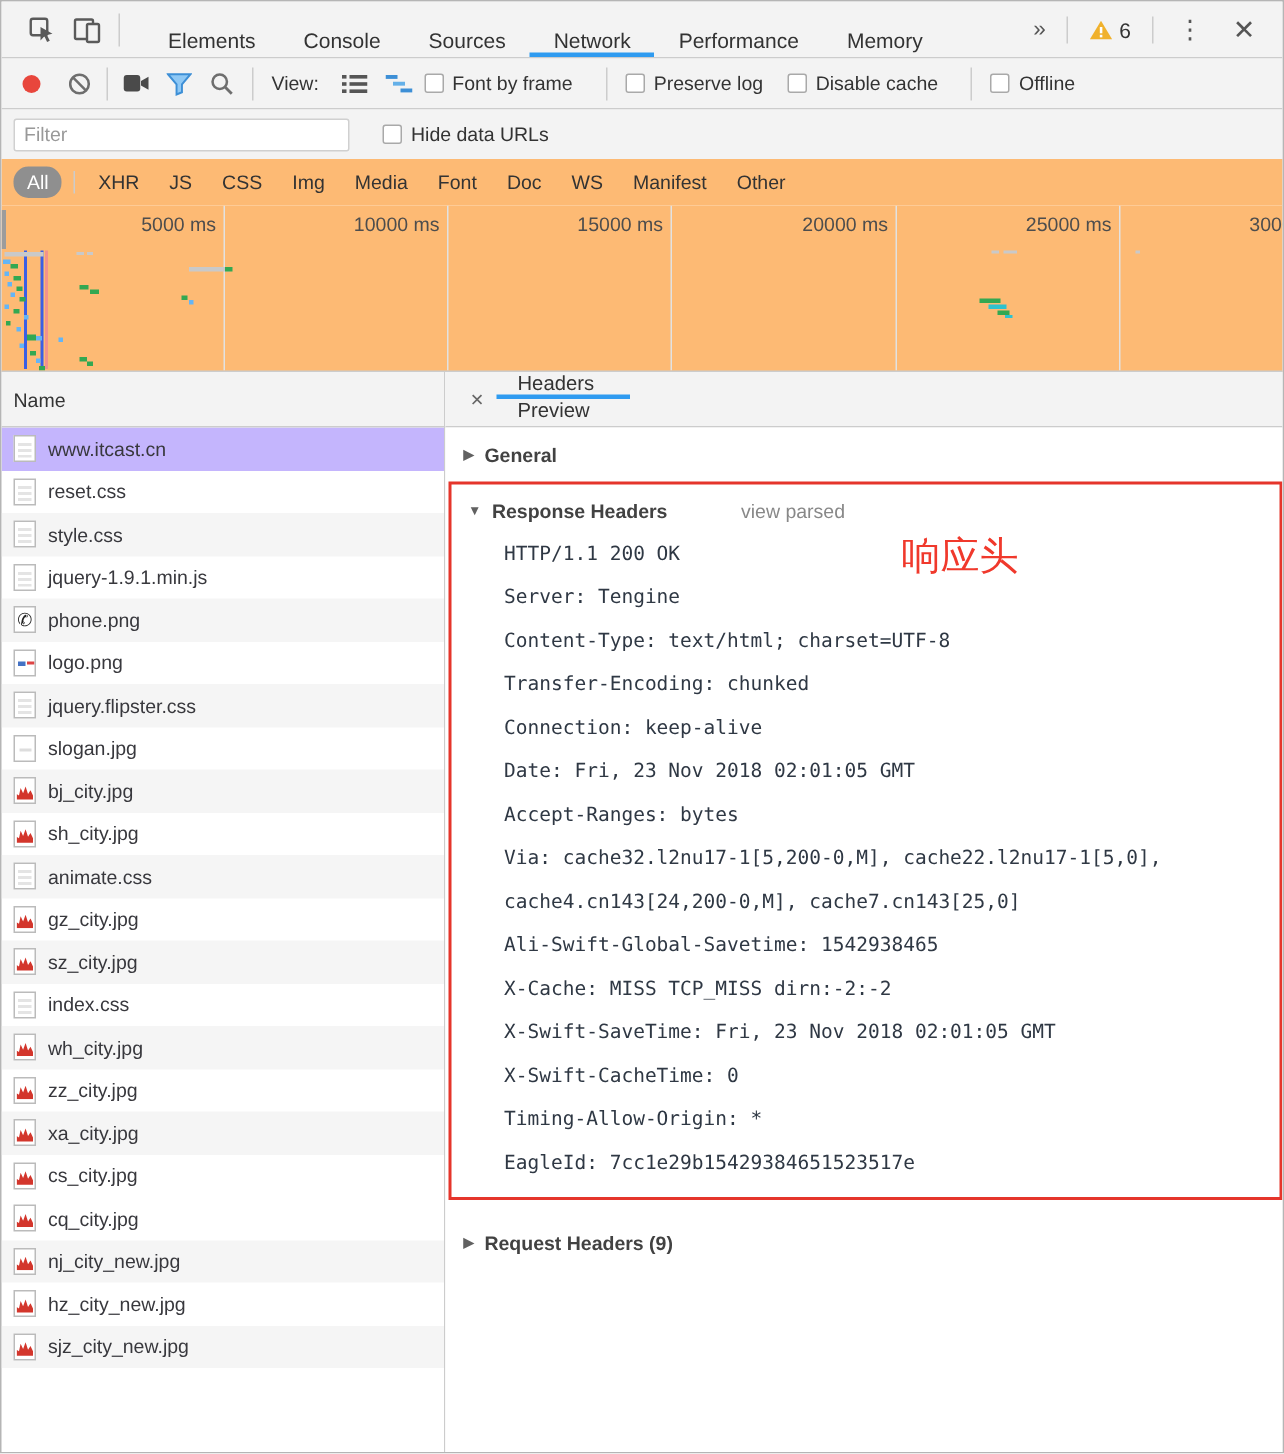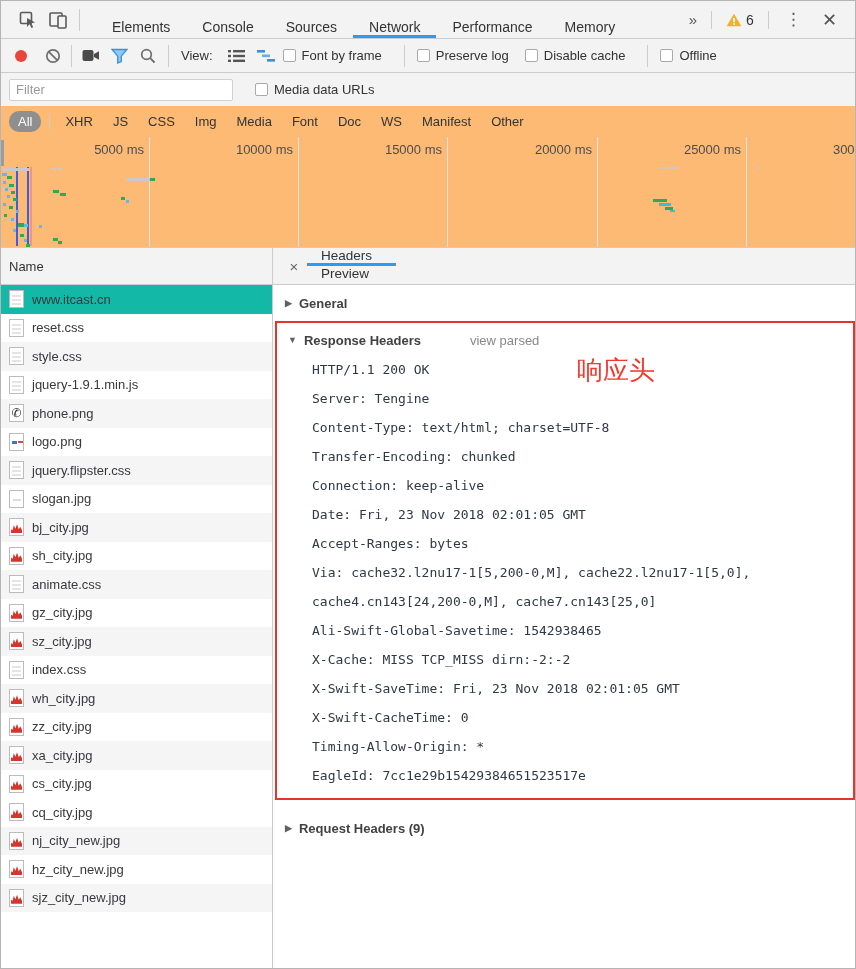--- a/index.html
+++ b/index.html
@@ -41,27 +41,27 @@
   .pill-sep{width:1px;height:15px;background:#ccc;margin:0 6px 0 4px;}
   
   .timeline{height:111px;background:#fdba74;border-bottom:1px solid #ccc;position:relative;overflow:hidden;flex:0 0 auto;}
   .gridline{position:absolute;top:0;bottom:0;width:1px;background:#e2e2e2;}
   .ticklabel{position:absolute;top:5px;font-size:13px;color:#4d4d4d;}
   .tmark{position:absolute;}
   .vline{position:absolute;top:30px;bottom:1px;width:2px;}
   .handle{position:absolute;left:0;top:3px;width:3px;height:26px;background:#9c9c9c;}
   
   .main{flex:1;display:flex;min-height:0;}
-  .namepanel{width:272px;border-right:1px solid #ccc;display:flex;flex-direction:column;min-height:0;}
+  .namepanel{width:296px;border-right:1px solid #ccc;display:flex;flex-direction:column;min-height:0;}
   .namehdr{height:37px;background:#f3f3f3;border-bottom:1px solid #ccc;display:flex;align-items:center;
            padding-left:8px;font-size:13px;color:#333;flex:0 0 auto;}
   .filelist{flex:1;overflow:hidden;}
   .frow{height:28.5px;display:flex;align-items:center;padding-left:8px;gap:8px;font-size:13px;color:#38383d;}
   .frow.stripe{background:#f5f5f5;}
-  .frow.selected{background:#14b8a6;}
+  .frow.selected{background:#c4b5fd;}
   .ficon{width:15px;height:18px;border:1px solid #bbb;background:#fff;flex:0 0 auto;position:relative;
          display:flex;align-items:center;justify-content:center;overflow:hidden;}
   .ficon.doc::before{content:"";position:absolute;left:2px;right:2px;top:4px;height:10px;
       background:repeating-linear-gradient(#e4e4e4 0 2px,transparent 2px 4px);}
   .ficon.phone::before{content:"✆";font-size:12px;color:#222;line-height:1;}
   .ficon.logo::before{content:"";position:absolute;left:2px;top:7px;width:5px;height:3px;background:#4472c4;}
   .ficon.logo::after{content:"";position:absolute;left:8px;top:7px;width:5px;height:2px;background:#d44;}
   .ficon.imgred::before{content:"";position:absolute;left:1px;right:1px;bottom:2px;height:10px;background:#d3362c;
       clip-path:polygon(0 100%,0 60%,15% 70%,25% 20%,40% 55%,55% 10%,70% 60%,85% 35%,100% 70%,100% 100%);}
   .ficon.slogan::before{content:"";position:absolute;left:3px;top:8px;width:8px;height:2px;background:#ddd;}
@@ -196,21 +196,21 @@
     <div class="cb-group" style="margin-left:6px;">
       <div class="chk"></div>
       <span>Offline</span>
     </div>
   </div>
 
   <div class="filterrow">
     <input class="filterinput" type="text" placeholder="Filter" style="">
     <div class="hide-urls">
       <div class="chk"></div>
-      <span>Media data URLs</span>
+      <span>Hide data URLs</span>
     </div>
   </div>
 
   <div class="pillsrow" id="pills">
       <div class="pill active">All</div>
       <div class="pill-sep"></div>
       <div class="pill">XHR</div>
       <div class="pill">JS</div>
       <div class="pill">CSS</div>
       <div class="pill">Img</div>

